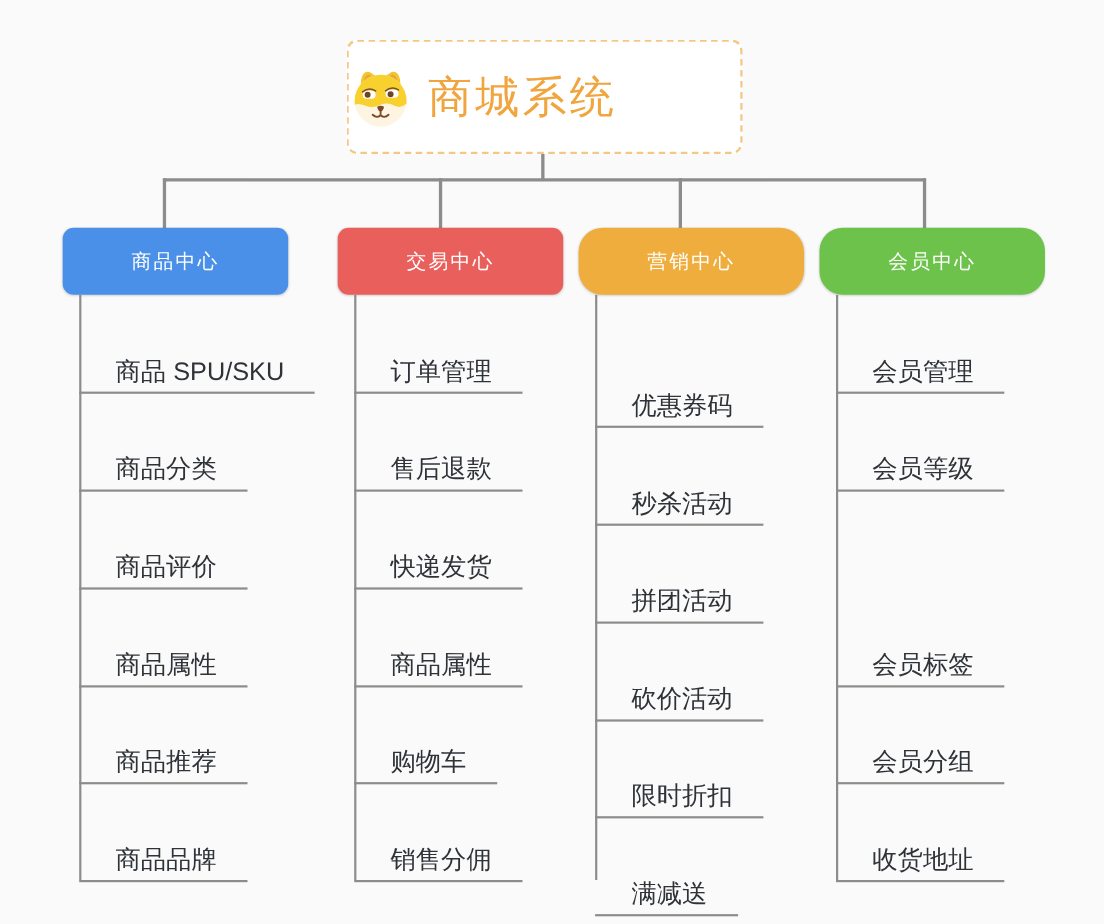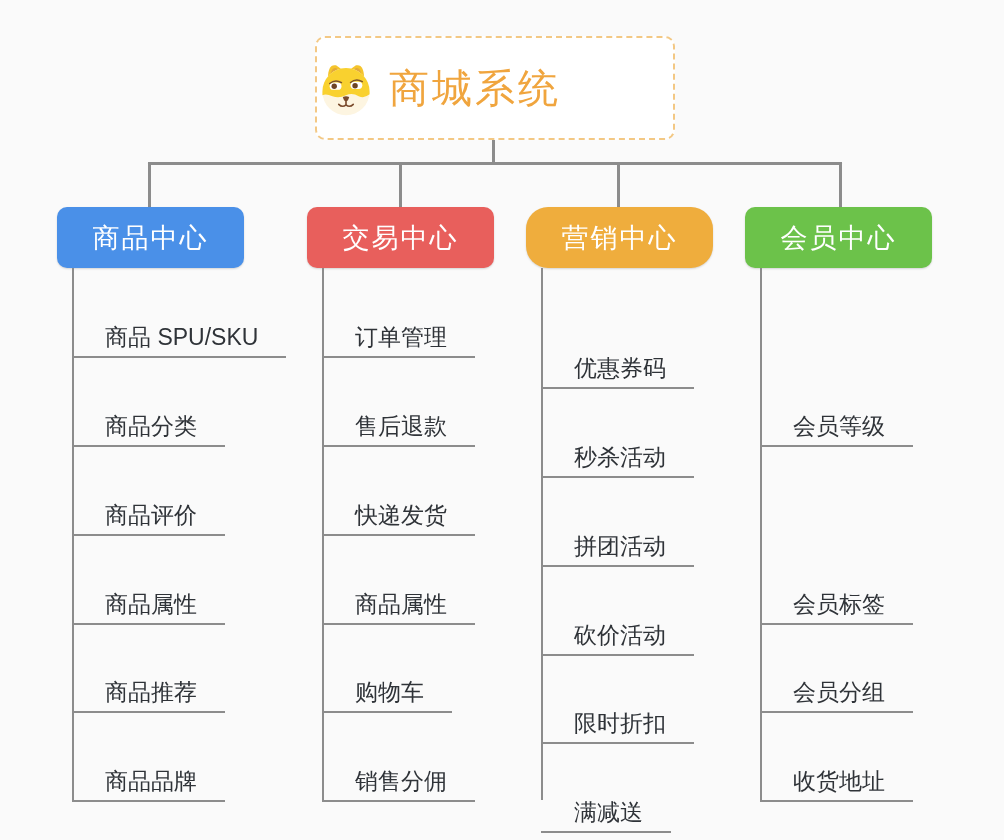--- a/index.html
+++ b/index.html
@@ -42,24 +42,24 @@
   .rail      { left:148px; top:162px; width:694px; height:3px; border-radius:2px; }
   .drop      { top:162px; width:3px; height:46px; }
   .drop-1 { left:148px; }
   .drop-2 { left:399px; }
   .drop-3 { left:617px; }
   .drop-4 { left:839px; }
 
   
   .branch-node {
     position:absolute; top:207px;
-    width:187px; height:61px;
+    width:205px; height:61px;
     border-radius:10px;
     color:#ffffff;
-    font-size:27px;
+    font-size:18px;
     letter-spacing:2px;
     display:flex; align-items:center; justify-content:center;
     white-space:nowrap;
     cursor:pointer;
     box-shadow:0 1px 2px rgba(0,0,0,0.15);
   }
   .b1 { left:57px; }
   .b2 { left:307px; }
   .b3 { left:526px;border-radius:22px; }
   .b4 { left:745px; }
@@ -127,21 +127,21 @@
   <div class="line root-drop"></div>
   <div class="line rail"></div>
   <div class="line drop drop-1"></div>
   <div class="line drop drop-2"></div>
   <div class="line drop drop-3"></div>
   <div class="line drop drop-4"></div>
 
   <div class="branch-node b1" style="background-color: rgb(74, 144, 232);">商品中心</div>
   <div class="branch-node b2" style="background-color: rgb(232, 95, 92);">交易中心</div>
   <div class="branch-node b3" style="background-color: rgb(239, 173, 61);">营销中心</div>
-  <div class="branch-node b4" style="background-color: rgb(108, 194, 74);">会员中心</div>
+  <div class="branch-node b4" style="background-color: rgb(108, 194, 74); border-radius: 21px;">会员中心</div>
 
   <div class="spine s1"></div>
   <div class="spine s2"></div>
   <div class="spine s3"></div>
   <div class="spine s4"></div>
 
   <div class="leaf c1 r1">商品 SPU/SKU</div>
   <div class="leaf c1 r2">商品分类</div>
   <div class="leaf c1 r3">商品评价</div>
   <div class="leaf c1 r4">商品属性</div>
@@ -155,18 +155,19 @@
   <div class="leaf c2 r5">购物车</div>
   <div class="leaf c2 r6">销售分佣</div>
 
   <div class="leaf c3 r1">优惠券码</div>
   <div class="leaf c3 r2">秒杀活动</div>
   <div class="leaf c3 r3">拼团活动</div>
   <div class="leaf c3 r4">砍价活动</div>
   <div class="leaf c3 r5">限时折扣</div>
   <div class="leaf c3 r6">满减送</div>
 
+  <div class="leaf c4 r1">会员管理</div>
   <div class="leaf c4 r2">会员等级</div>
   <div class="leaf c4 r4">会员标签</div>
   <div class="leaf c4 r5">会员分组</div>
   <div class="leaf c4 r6">收货地址</div>
 
 </div>
 
 </body></html>

